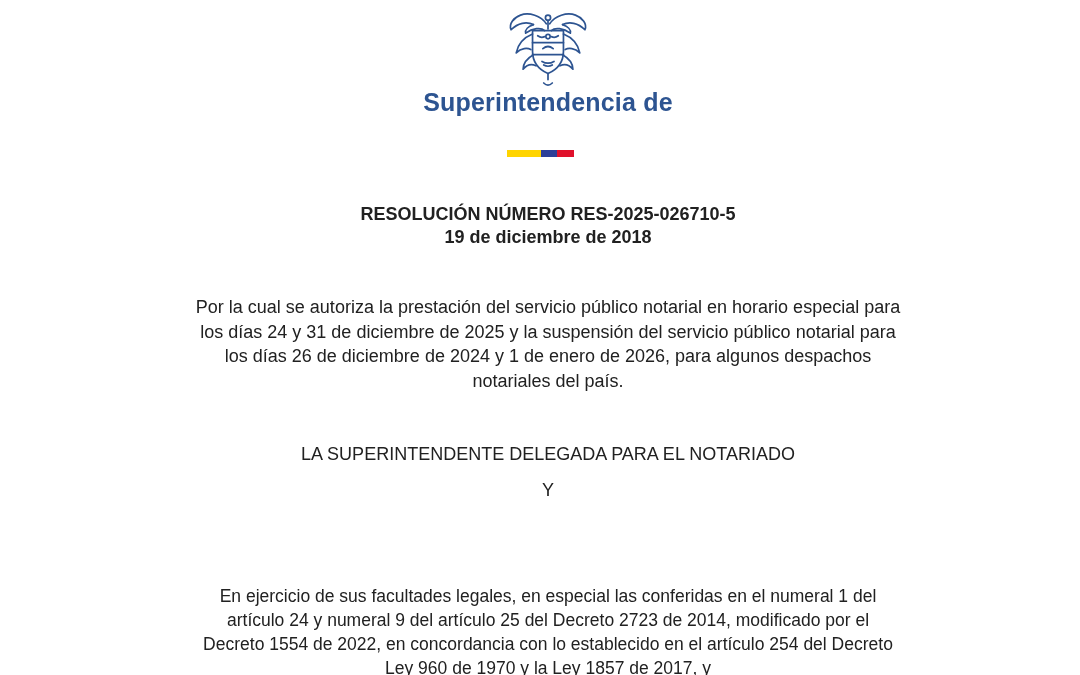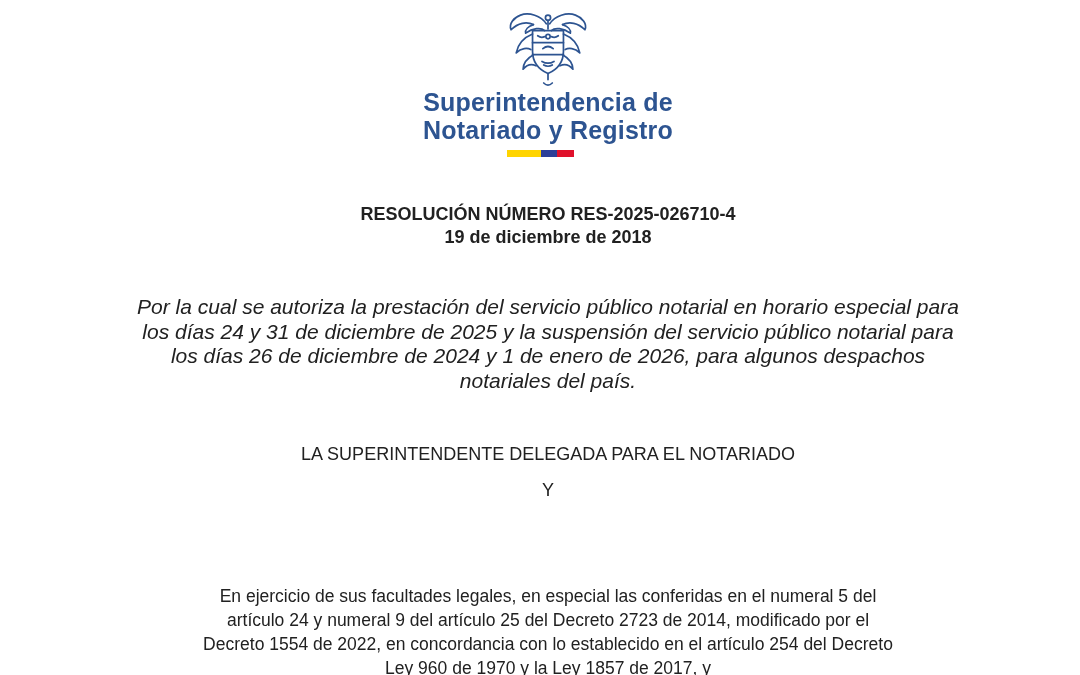--- a/index.html
+++ b/index.html
@@ -47,23 +47,22 @@
   .res-title {
     top: 203px;
     font-size: 18px;
     line-height: 23px;
     font-weight: bold;
   }
 
   
   .purpose {
     top: 295px;
-    font-size: 21px;
+    font-size: 18px;
     line-height: 24.5px;
-    font-style: italic;
   }
 
   
   .authority {
     font-size: 18px;
     line-height: 23px;
     font-weight: normal;
   }
   .authority-1 { top: 443px; }
   .authority-y { top: 479px; }
@@ -109,44 +108,43 @@
       <path d="M33 52 C26 56 21 62 21 69 C26 63 32 63 36 65"></path>
       <path d="M67 52 C74 56 79 62 79 69 C74 63 68 63 64 65"></path>
 
       <path d="M50 74 L50 81"></path>
       <path d="M45 85 q5 5 10 0"></path>
     </svg>
   </div>
 
   <div class="centerblock org-name">
     <div class="line">Superintendencia de</div>
-    <div class="line">Notariado y Registro</div>
   </div>
 
   <div class="flag-bar">
     <div class="flag-seg-yellow" style="background: rgb(255, 212, 0);"></div>
     <div class="flag-seg-blue" style="background: rgb(45, 63, 151);"></div>
     <div class="flag-seg-red" style="background: rgb(224, 17, 43);"></div>
   </div>
 
   <div class="centerblock res-title">
-    <div class="line">RESOLUCIÓN NÚMERO RES-2025-026710-4</div>
+    <div class="line">RESOLUCIÓN NÚMERO RES-2025-026710-5</div>
     <div class="line">19 de diciembre de 2018</div>
   </div>
 
   <div class="centerblock purpose">
     <div class="line">Por la cual se autoriza la prestación del servicio público notarial en horario especial para</div>
     <div class="line">los días 24 y 31 de diciembre de 2025 y la suspensión del servicio público notarial para</div>
     <div class="line">los días 26 de diciembre de 2024 y 1 de enero de 2026, para algunos despachos</div>
     <div class="line">notariales del país.</div>
   </div>
 
   <div class="centerblock authority authority-1">LA SUPERINTENDENTE DELEGADA PARA EL NOTARIADO</div>
   <div class="centerblock authority authority-y">Y</div>
 
   <div class="centerblock legal">
-    <div class="line">En ejercicio de sus facultades legales, en especial las conferidas en el numeral 5 del</div>
+    <div class="line">En ejercicio de sus facultades legales, en especial las conferidas en el numeral 1 del</div>
     <div class="line">artículo 24 y numeral 9 del artículo 25 del Decreto 2723 de 2014, modificado por el</div>
     <div class="line">Decreto 1554 de 2022, en concordancia con lo establecido en el artículo 254 del Decreto</div>
     <div class="line">Ley 960 de 1970 y la Ley 1857 de 2017, y</div>
   </div>
 
 </div>
 
 </body></html>

